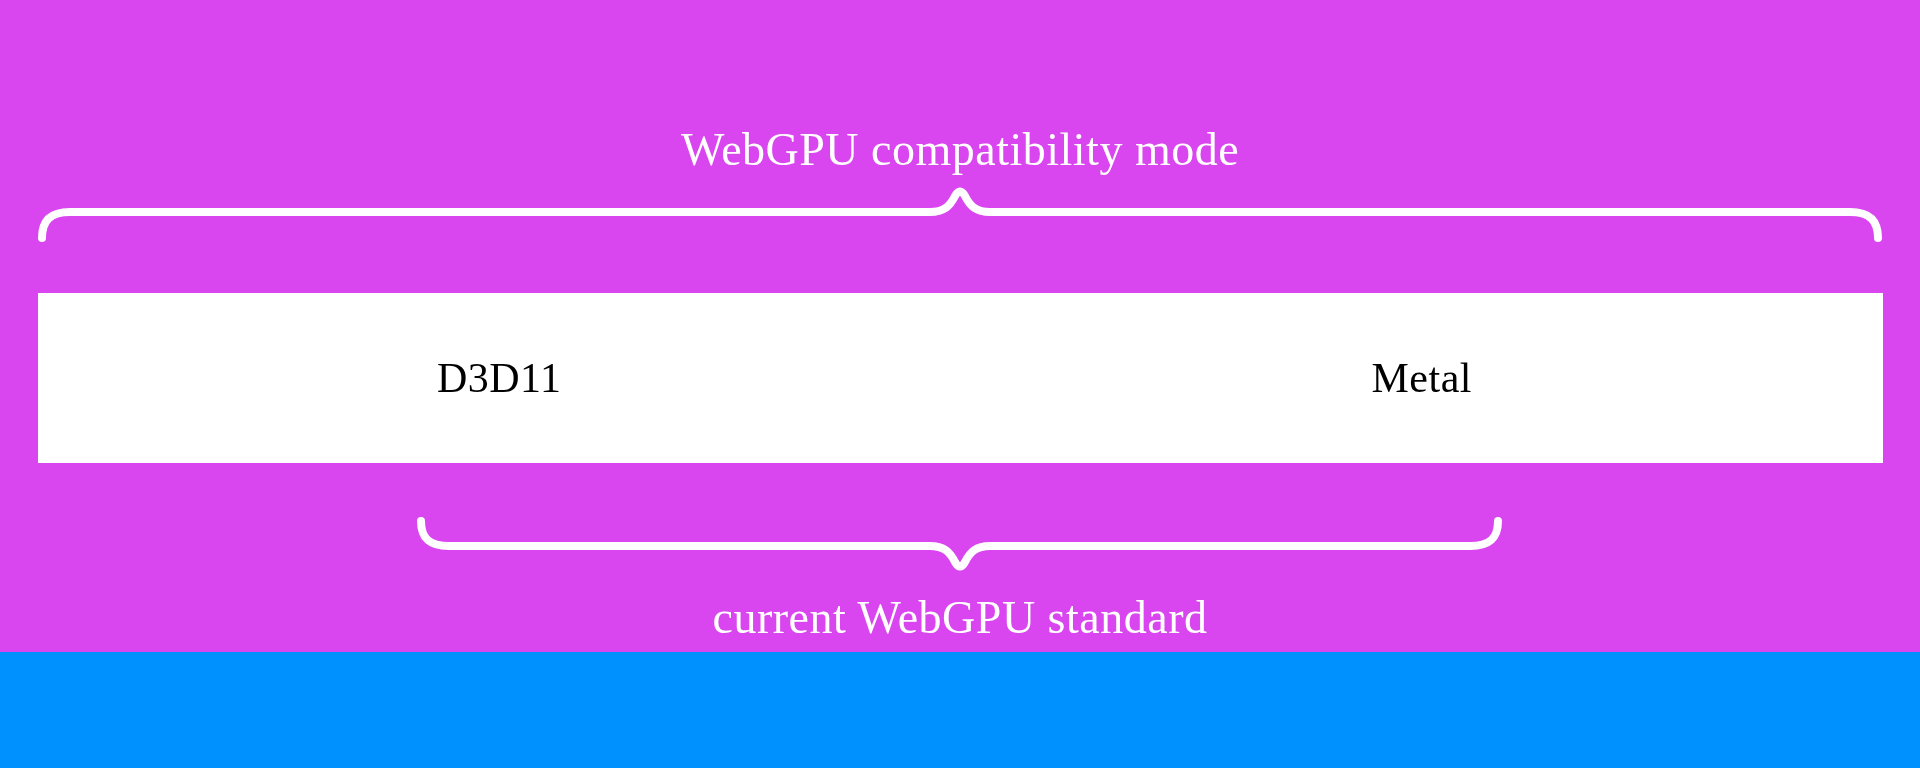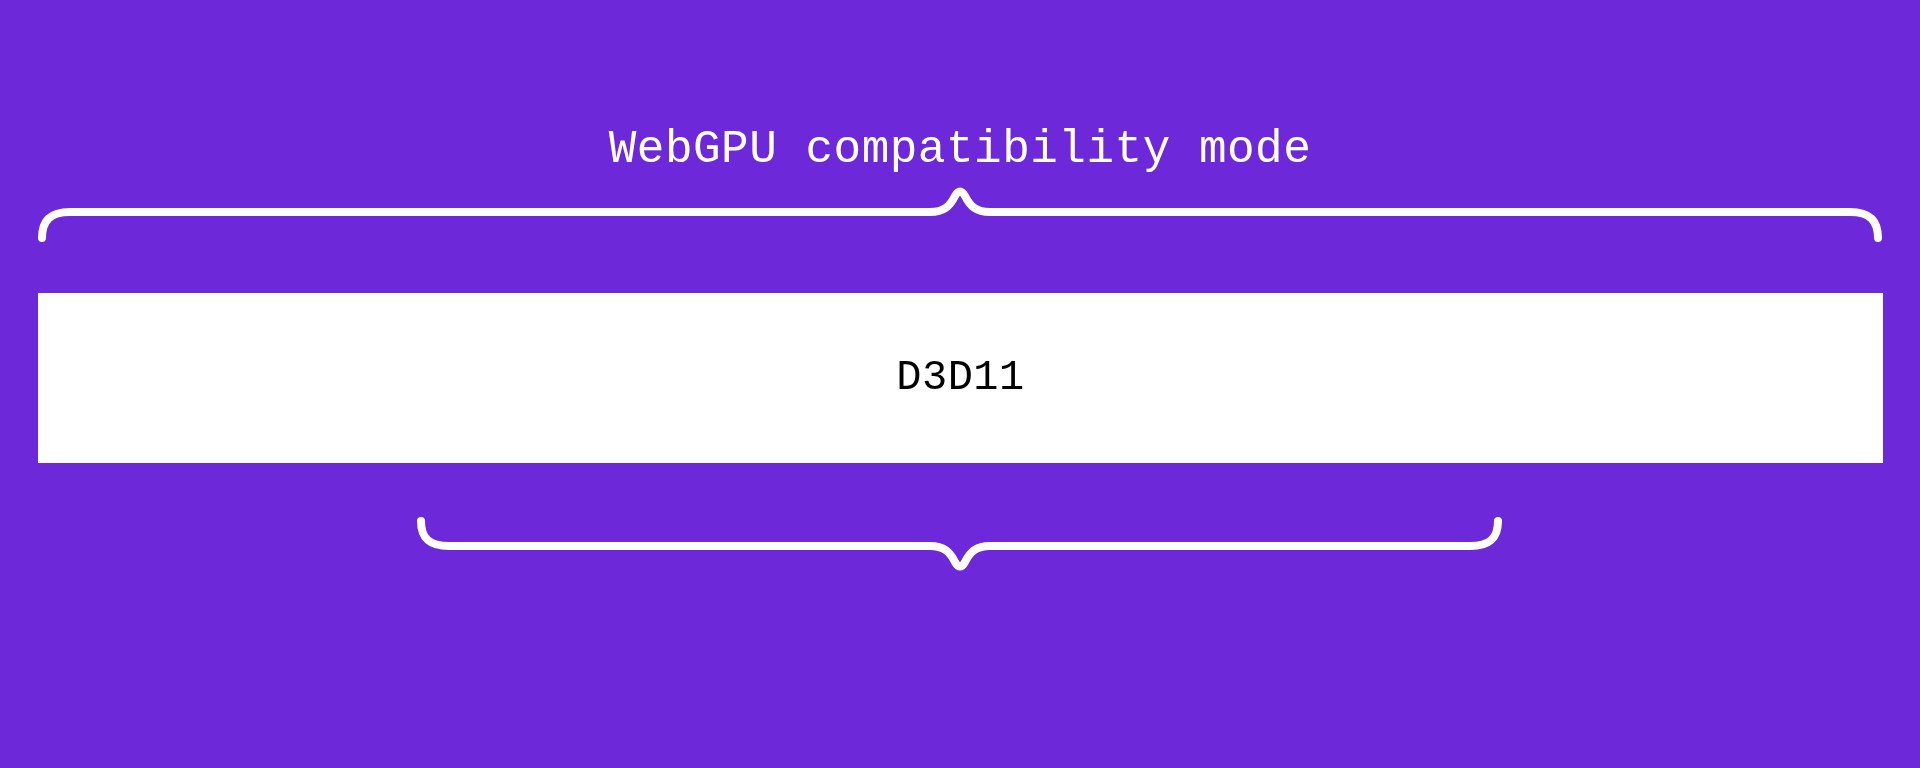--- a/index.html
+++ b/index.html
@@ -3,24 +3,24 @@
 <meta charset="utf-8">
 <style>
   html, body {
     margin: 0;
     padding: 0;
     background: #0191ff;
   }
   .canvas {
     position: relative;
     width: 1920px;
-    height: 768px;
-    background: #6d28d9;
+    height: 652px;
+    background: #d946ef;
     overflow: hidden;
-    font-family: Liberation Mono, monospace;
+    font-family: Liberation Serif, serif;
   }
   .braces-svg {
     position: absolute;
     left: 0;
     top: 0;
     width: 1920px;
     height: 768px;
     display: block;
     pointer-events: none;
   }
@@ -95,16 +95,20 @@
              L 1470 546
              C 1490 546, 1498 538, 1498 521"></path>
   </svg>
 
   <div class="annotation top">WebGPU compatibility mode</div>
 
   <div class="boxes-row">
     <div class="api-box">
       <span class="box-label">D3D11</span>
     </div>
+    <div class="api-box">
+      <span class="box-label">Metal</span>
+    </div>
   </div>
 
+  <div class="annotation bottom">current WebGPU standard</div>
 
 </div>
 
 </body></html>

